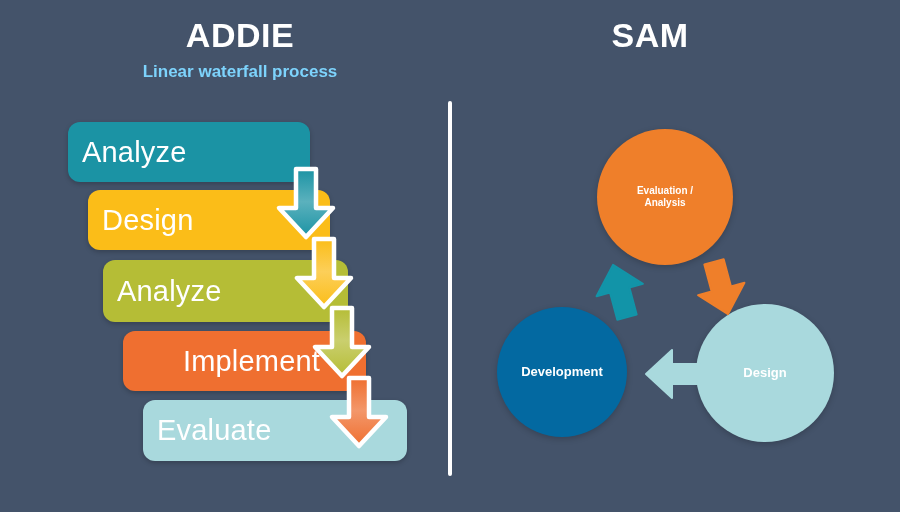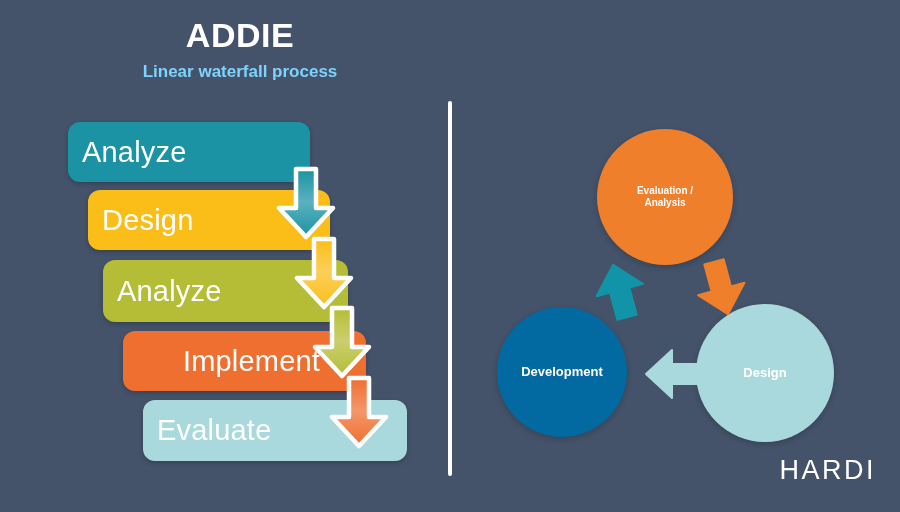--- a/index.html
+++ b/index.html
@@ -99,20 +99,21 @@
   }
 </style>
 </head>
 <body>
 
 <div id="canvas">
 
   <div id="addie-title" class="col-title">ADDIE</div>
   <div id="addie-sub" class="col-sub">Linear waterfall process</div>
 
+  <div id="sam-title" class="col-title">SAM</div>
 
   <div id="divider"></div>
 
   <div id="addie-stage">
       <div class="bar" style="left: 68px; top: 122px; width: 242px; height: 60px; background: rgb(27, 147, 164); z-index: 10;">
         <div class="bar-label">Analyze</div>
       </div>
       <div class="bar" style="left: 88px; top: 190px; width: 242px; height: 60px; background: rgb(251, 189, 24); z-index: 11;">
         <div class="bar-label">Design</div>
       </div>
@@ -188,15 +189,14 @@
         <path d="M20 2 L40 2 L40 30 L54 30 L30 56 L6 30 L20 30 Z" fill="#1294a8" stroke="#1294a8" stroke-width="2" stroke-linejoin="round"></path>
       </svg>
       <svg width="60" height="58" viewBox="0 0 60 58" class="sam-arrow" style="left: 691px; top: 259px; z-index: 25; transform: rotate(-15deg);">
         <path d="M20 2 L40 2 L40 30 L54 30 L30 56 L6 30 L20 30 Z" fill="#ef7f2a" stroke="#ef7f2a" stroke-width="2" stroke-linejoin="round"></path>
       </svg>
       <svg width="60" height="58" viewBox="0 0 60 58" class="sam-arrow" style="left: 643px; top: 345px; z-index: 25; transform: rotate(90deg);">
         <path d="M20 2 L40 2 L40 30 L54 30 L30 56 L6 30 L20 30 Z" fill="#a9d9dd" stroke="#a9d9dd" stroke-width="2" stroke-linejoin="round"></path>
       </svg>
     </div>
 
-  <div id="logo">HARDI</div>
 
 </div>
 
 </body></html>

